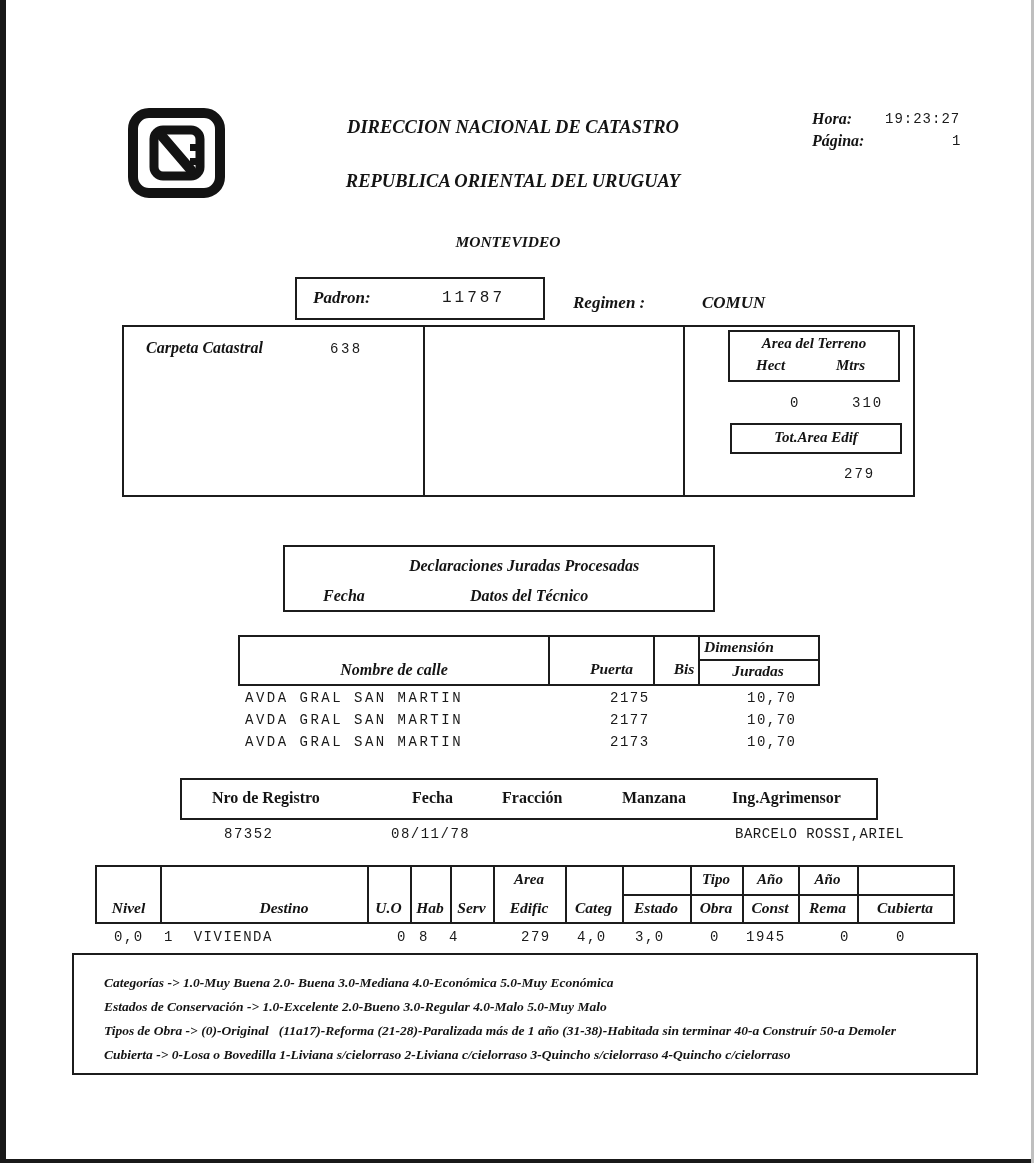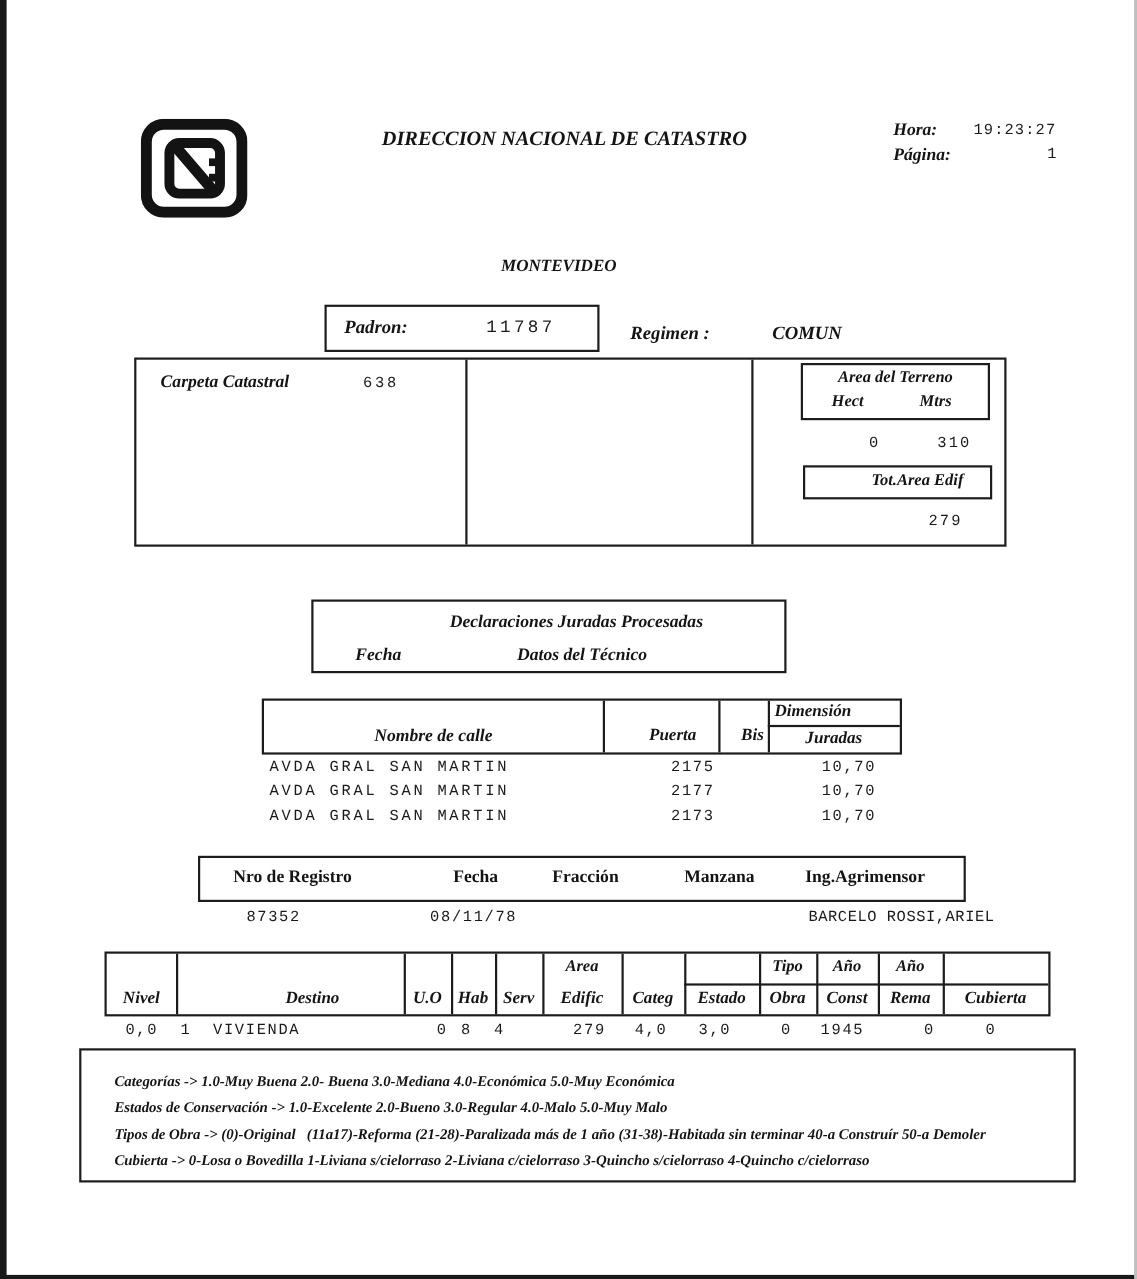--- a/index.html
+++ b/index.html
@@ -41,20 +41,21 @@
     <svg width="97" height="90" viewBox="0 0 97 90" xmlns="http://www.w3.org/2000/svg">
       <rect x="5" y="5" width="87" height="80" rx="16" fill="none" stroke="#131313" stroke-width="10"></rect>
       <rect x="26" y="22" width="46" height="46" rx="9" fill="none" stroke="#131313" stroke-width="9"></rect>
       <line x1="33" y1="27" x2="63" y2="62" stroke="#131313" stroke-width="10" stroke-linecap="round"></line>
       <rect x="62" y="36" width="12" height="7" fill="#131313"></rect>
       <rect x="62" y="50" width="12" height="7" fill="#131313"></rect>
     </svg>
   </div>
 
   <div class="abs ser t18 ctr" style="left:313px; top:117px; width:400px;">DIRECCION NACIONAL DE CATASTRO</div>
+  <div class="abs ser t18 ctr" style="left:313px; top:171px; width:400px;">REPUBLICA ORIENTAL DEL URUGUAY</div>
 
   <div class="abs ser t16" style="left:812px; top:110px;">Hora:</div>
   <div class="abs mono" style="left:885px; top:111px; letter-spacing:1px;">19:23:27</div>
   <div class="abs ser t16" style="left:812px; top:132px;">Página:</div>
   <div class="abs mono" style="left:952px; top:133px;">1</div>
 
   <div class="abs ser t15h ctr" style="left:408px; top:233px; width:200px;">MONTEVIDEO</div>
 
   <div class="box" style="left:295px; top:277px; width:250px; height:43px;">
     <div class="abs ser t17" style="left:16px; top:9px;font-family:Liberation Serif, serif;">Padron:</div>
@@ -73,21 +74,21 @@
     <div class="box" style="left:604px; top:3px; width:172px; height:52px; border-width:2px;">
       <div class="abs ser t15 ctr" style="left:0; top:3px; width:168px;">Area del Terreno</div>
       <div class="abs ser t15" style="left:26px; top:25px;">Hect</div>
       <div class="abs ser t15" style="left:106px; top:25px;">Mtrs</div>
     </div>
 
     <div class="abs mono" style="left:666px; top:68px; letter-spacing:2px;">0</div>
     <div class="abs mono" style="left:728px; top:68px; letter-spacing:2px;">310</div>
 
     <div class="box" style="left:606px; top:96px; width:172px; height:31px;">
-      <div class="abs ser t15 ctr" style="left:18px; top:4px; width:168px;text-align:center;">Tot.Area Edif</div>
+      <div class="abs ser t15 ctr" style="left:0; top:4px; width:168px;text-align:center;">Tot.Area Edif</div>
     </div>
     <div class="abs mono" style="left:720px; top:139px; letter-spacing:2px;">279</div>
   </div>
 
   <div class="box" style="left:283px; top:545px; width:432px; height:67px;">
     <div class="abs ser t16 ctr" style="left:0; top:10px; width:478px;">Declaraciones Juradas Procesadas</div>
     <div class="abs ser t16" style="left:38px; top:40px;">Fecha</div>
     <div class="abs ser t16" style="left:185px; top:40px;">Datos del Técnico</div>
   </div>
 

